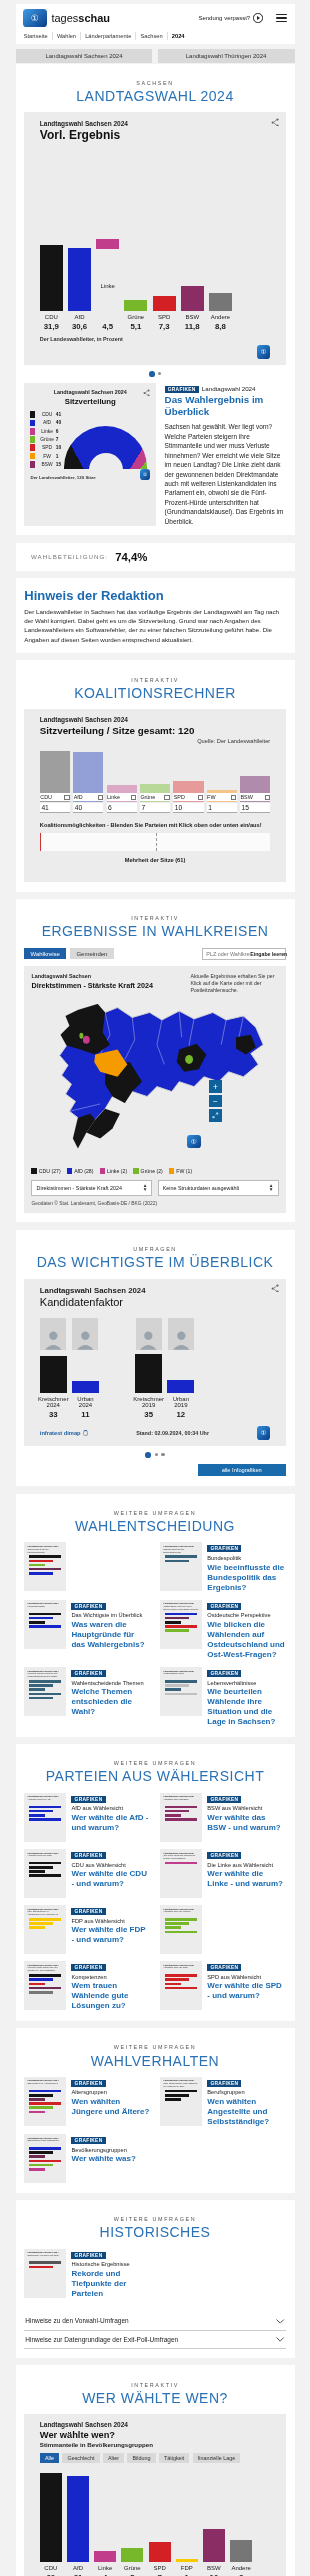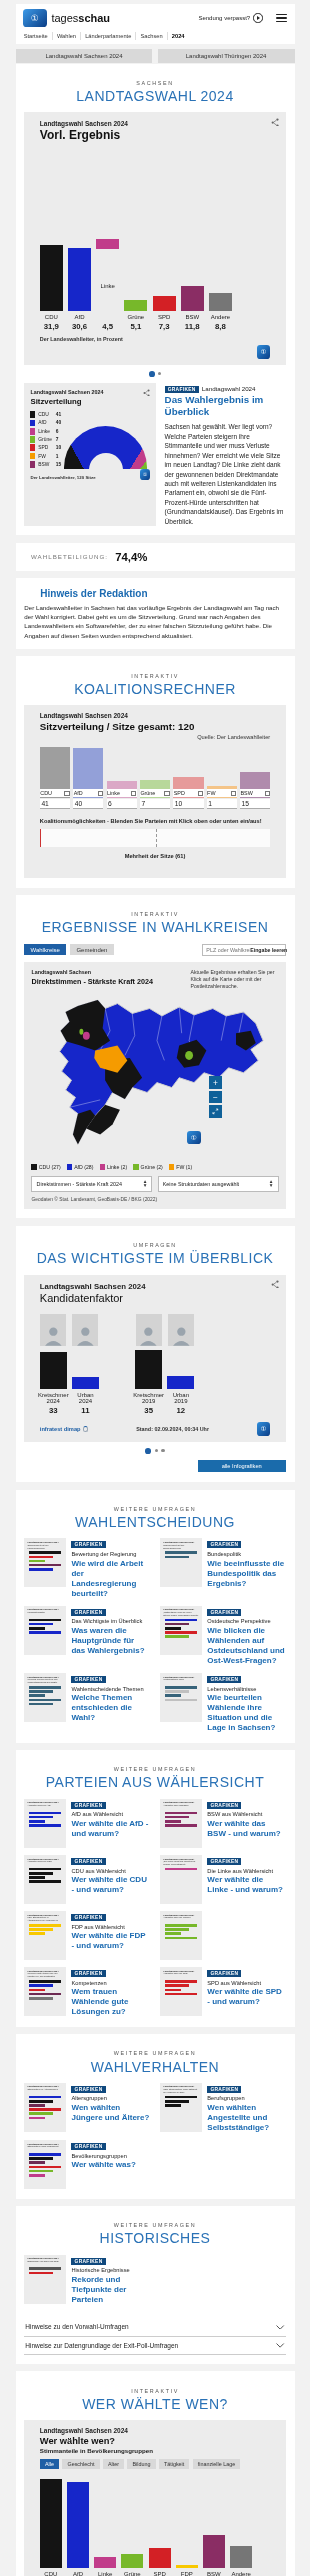--- a/index.html
+++ b/index.html
@@ -58,41 +58,41 @@
   .blab { font-size:6px; margin-top:3.1px; color:#222; text-align:center;}
   .bsub { font-size:6px; color:#222; text-align:center;}
   .bval { font-size:7.8px; font-weight:bold; margin-top:2.1px; text-align:center;}
   .photo { width:26px; height:32px; background:#d3d3d3; margin-bottom:4.1px; display:flex; align-items:flex-end; justify-content:center;}
   
   .dots { display:flex; justify-content:center; align-items:center; gap:3.6px; margin:6.2px 0; }
   .dot { width:3.1px; height:3.1px; border-radius:50%; background:#8a8a8a; }
   .dot.active { width:5.7px; height:5.7px; background:#1e5fa5; }
   
   .split { display:flex; gap:8.3px; margin-top:3.1px;}
-  .split .card { flex:0 0 132px; padding:6.2px 6.2px; }
+  .split .card { flex:0 0 132px; padding:6.2px 6.2px;text-align:center; }
   .hemi-wrap { display:flex; gap:3.1px; margin-top:4.1px; }
   .hemi { position:relative; width:83px; height:43px; overflow:hidden; align-self:flex-end;}
   .hemi .ring { width:83px; height:83px; border-radius:50%; }
   .hemi .hole { position:absolute; left:50%; bottom:-0.5px; transform:translateX(-50%);
     width:34px; height:17px; background:#ececec; border-radius:34px 34px 0 0; }
   .legend { font-size:4.9px; }
   .legend .lrow { display:flex; align-items:center; margin:1.6px 0; }
   .legend .sw { width:4.7px; height:6.7px; margin-right:3.1px; }
   .legend .nm { width:17.6px; }
   .legend .ct { font-weight:bold; }
   .badge { display:inline-block; background:#10497e; color:#fff; font-size:4.9px; font-weight:bold;
     padding:1px 3.1px; letter-spacing:0.3px; }
   .teaser-head { font-size:6.2px; color:#222; margin-left:3.1px; }
   .tz-title { color:#1b6ab1; font-size:9.8px; font-weight:bold; line-height:1.25; margin-top:1px; cursor:pointer;}
   .tz-text { font-size:6.5px; line-height:1.45; color:#222; margin-top:4.1px; }
   
   .turnout { display:flex; align-items:center; gap:7.2px; padding:8.3px 15.5px; }
   .turnout .tl { font-size:6.2px; letter-spacing:1px; color:#777; }
   .turnout .tv { font-size:11.4px; font-weight:bold; color:#111; }
-  .note-title { color:#1b6ab1; font-size:10px; font-weight:bold; margin-bottom:4.1px; cursor:pointer;margin-left:16px;}
+  .note-title { color:#1b6ab1; font-size:13px; font-weight:bold; margin-bottom:4.1px; cursor:pointer;}
   .note-text { font-size:6.2px; line-height:1.5; color:#222; }
   
   .quelle { text-align:right; font-size:5.7px; color:#333; margin-top:2.1px; }
   .kcols { display:flex; gap:3.1px; align-items:flex-end; margin-top:7.2px; }
   .kcol { flex:1; display:flex; flex-direction:column; justify-content:flex-end; cursor:pointer;}
   .kbar { width:100%; }
   .krow { display:flex; align-items:center; justify-content:space-between; border-bottom:1px solid #999; padding:1px 0.5px; font-size:5.4px; background:#fff;}
   .cbx { width:5.2px; height:5.2px; border:0.5px solid #777; background:#fff; }
   .kseat { background:#fff; border-bottom:0.5px solid #aaa; font-size:6.7px; padding:1px 1.6px; margin-top:1px; }
   .khint { font-size:5.7px; font-weight:bold; color:#222; margin:8.3px 0 5.2px 0; }
@@ -601,21 +601,20 @@
         <div class="teaser">
           <div class="thumb">
             <div class="tk">Landtagswahl Sachsen 2024</div>
             <div class="ts">Zufriedenheit mit der Landesregierung</div>
             <div class="mb" style="background: rgb(20, 20, 20); width: 32px;"></div>
             <div class="mb" style="background: rgb(211, 32, 37); width: 24px;"></div>
             <div class="mb" style="background: rgb(119, 184, 42); width: 15.5px;"></div>
             <div class="mb" style="background: rgb(109, 42, 82); width: 32px;"></div>
             <div class="mb" style="background: rgb(22, 38, 201); width: 24px;"></div>
           </div>
-          <div class="tsr"><span class="badge">GRAFIKEN</span><div class="kick">Bewertung der Regierung</div><div class="hl">Wie wird die Arbeit der Landesregierung beurteilt?</div></div>
         </div>
         <div class="teaser">
           <div class="thumb">
             <div class="tk">Landtagswahl Sachsen 2024</div>
             <div class="ts">Zufriedenheit mit der Bundesregierung</div>
             <div class="mb" style="background: rgb(55, 99, 122); width: 32px;"></div>
             <div class="mb" style="background: rgb(55, 99, 122); width: 24px;"></div>
           </div>
           <div class="tsr"><span class="badge">GRAFIKEN</span><div class="kick">Bundespolitik</div><div class="hl">Wie beeinflusste die Bundespolitik das Ergebnis?</div></div>
         </div>

